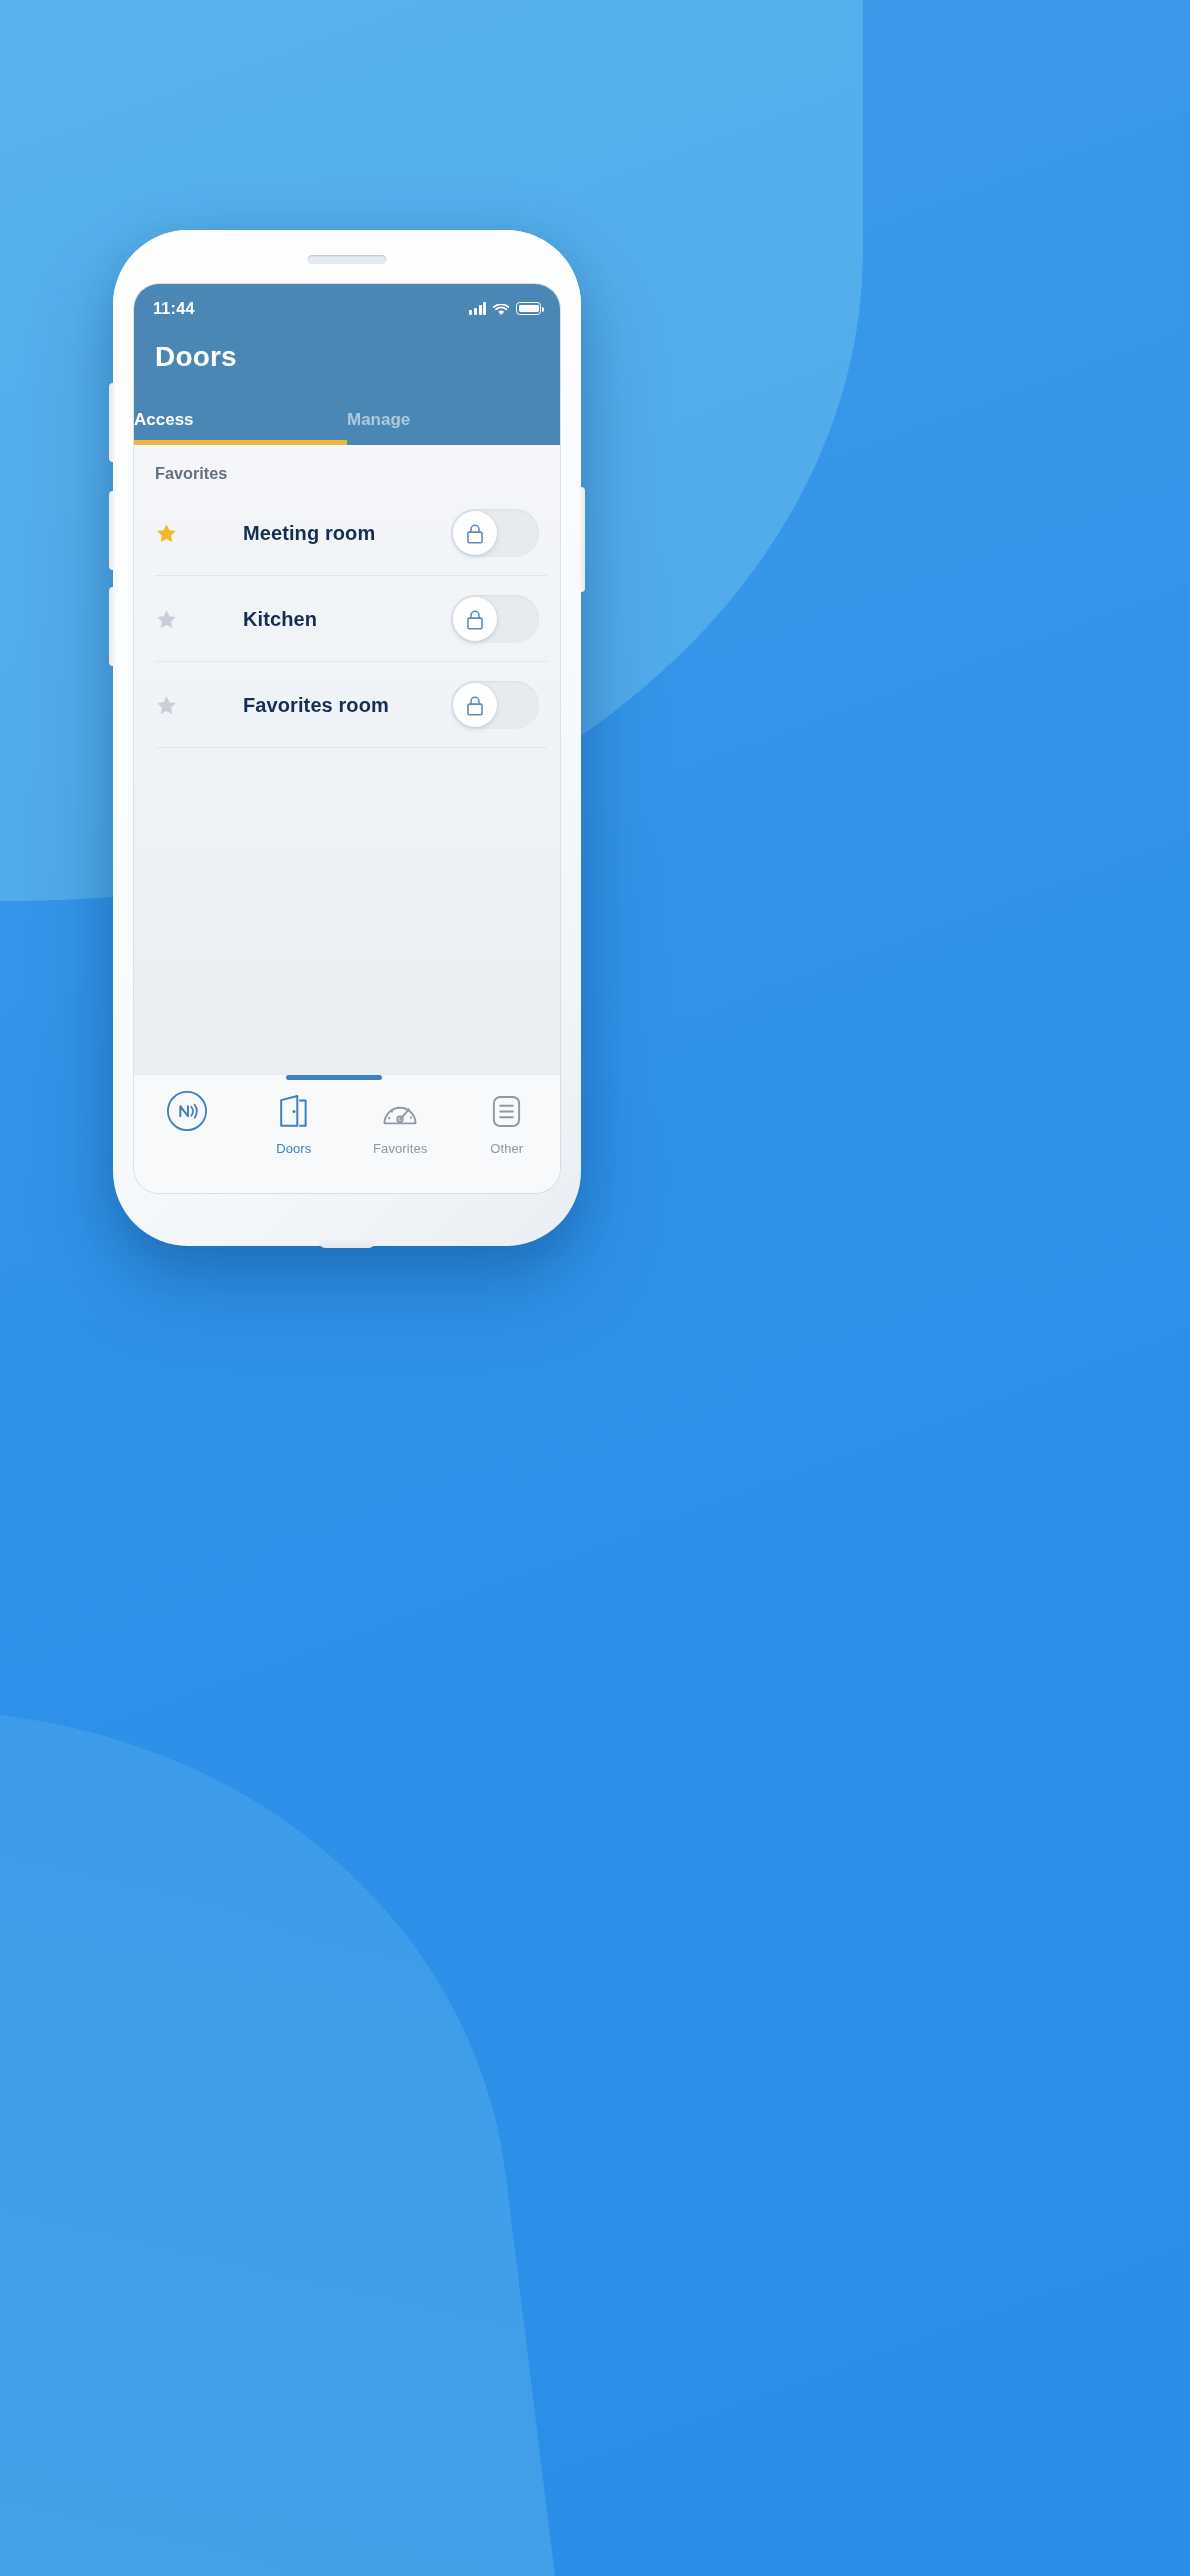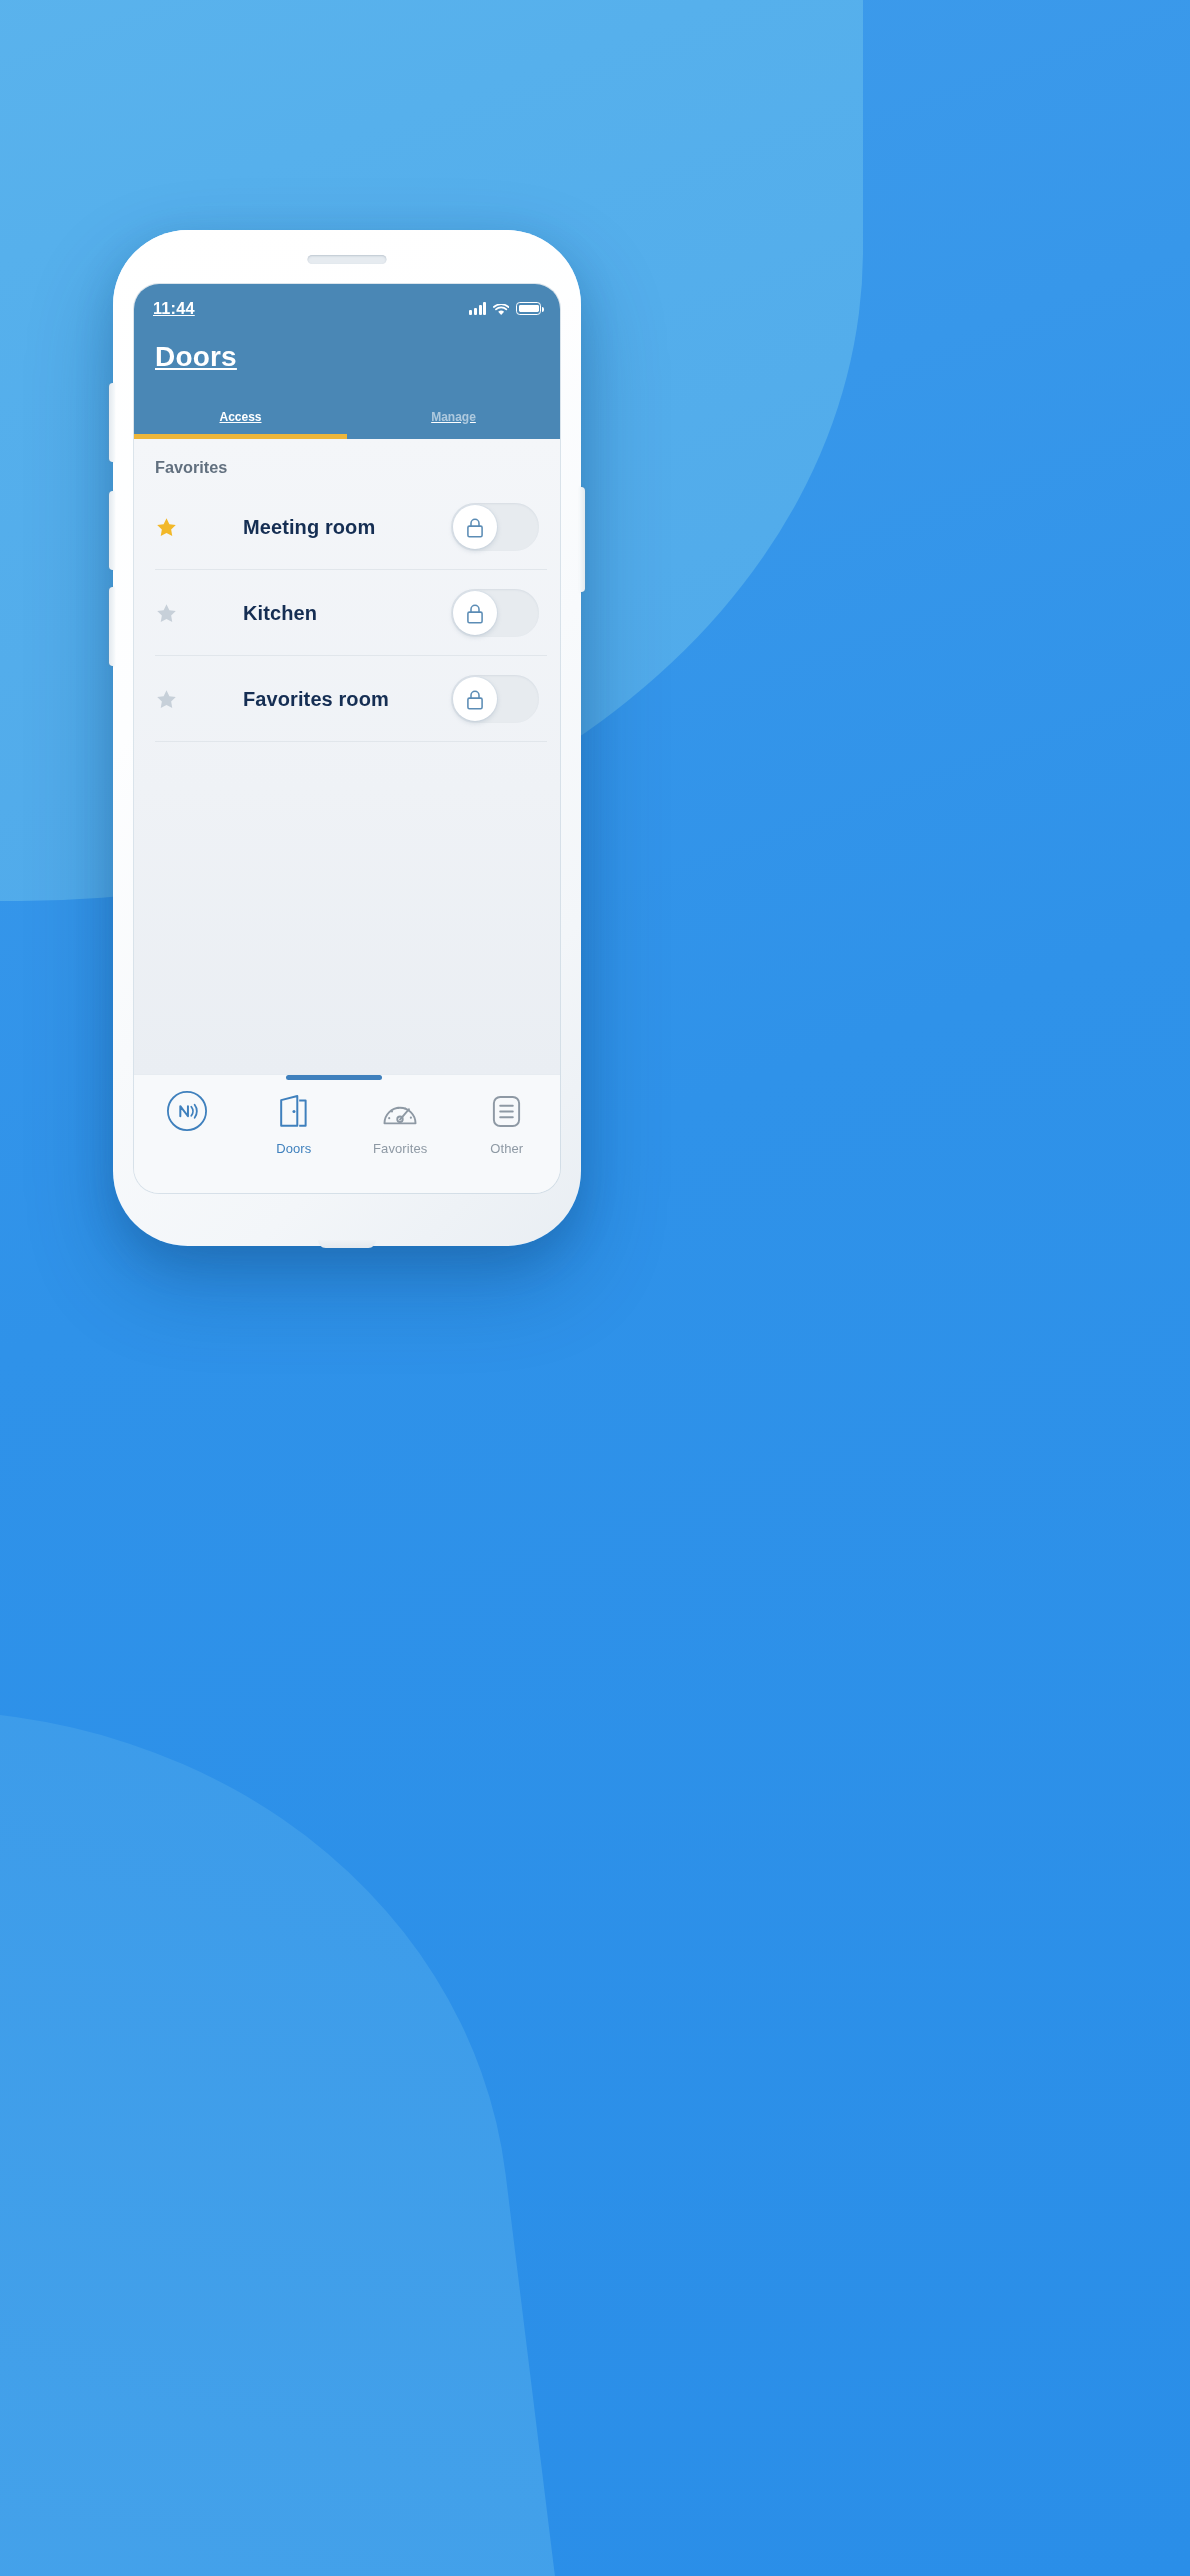--- a/index.html
+++ b/index.html
@@ -98,21 +98,20 @@
     display:flex; flex-direction:column;
   }
 
   
   .header{
     background:#4a87b5;
     color:#fff;
     flex:0 0 auto;
     position:relative;
     padding:0;
-    text-decoration:underline;
   }
   .statusbar{
     display:flex; align-items:center; justify-content:space-between;
     padding:13.4px 19px 0 19px;
     height:36px;
   }
   .sb-time{
     font-size:16.3px; font-weight:bold; letter-spacing:0.2px; color:#ffffff;
   }
   .sb-icons{ display:flex; align-items:center; gap:6.7px; }
@@ -138,23 +137,23 @@
     font-size:28px; font-weight:bold; letter-spacing:0.2px;
     color:#ffffff;
   }
 
   .tabs{
     display:flex; margin-top:25px;
     position:relative;
   }
   .tab{
     flex:1 1 50%;
-    text-align:center;
+    text-align:left;
     padding:11.5px 0 15.3px 0;
-    font-size:12px;
+    font-size:17px;
     font-weight:bold;
     color:rgba(255,255,255,.55);
     position:relative;
     cursor:pointer;
   }
   .tab.active{ color:#ffffff; }
   .tab.active::after{
     content:"";
     position:absolute; left:0; right:0; bottom:0;
     height:4.8px; background:#edb63a;

